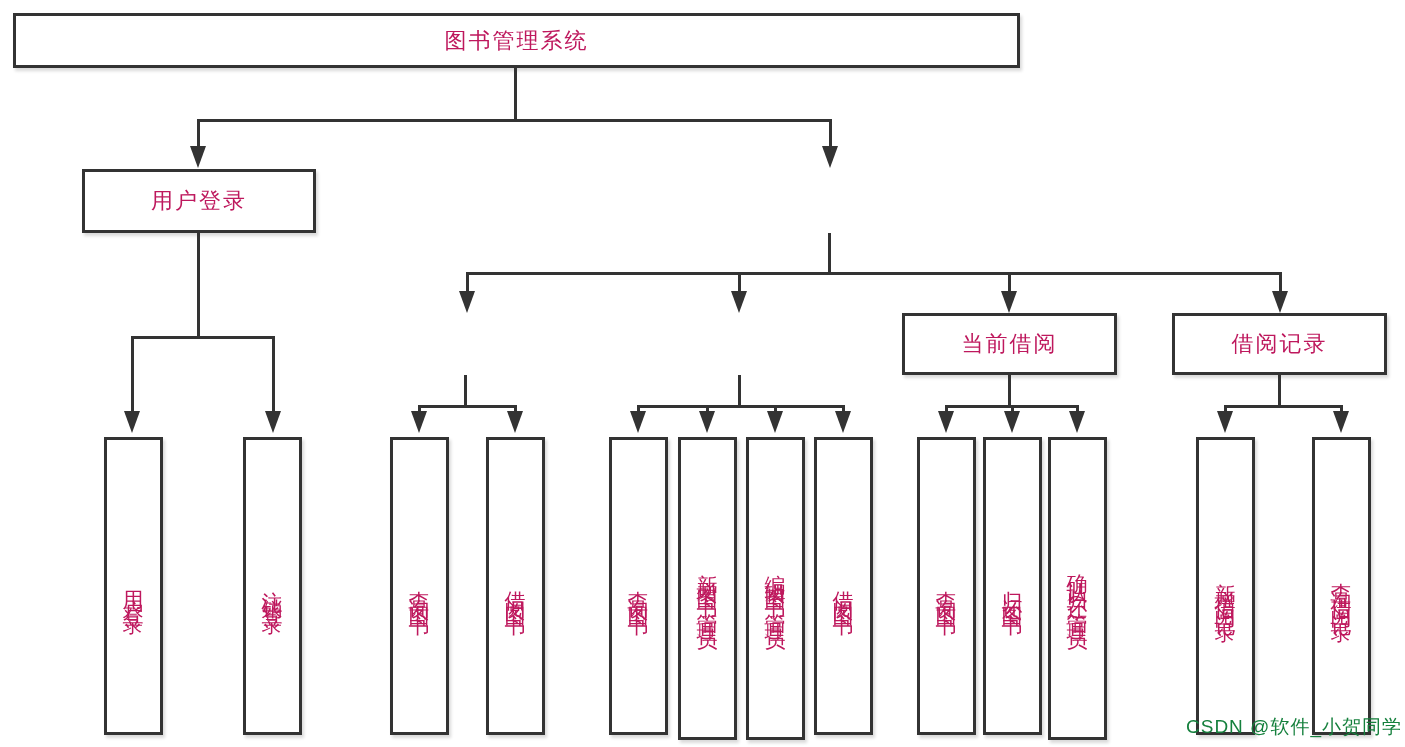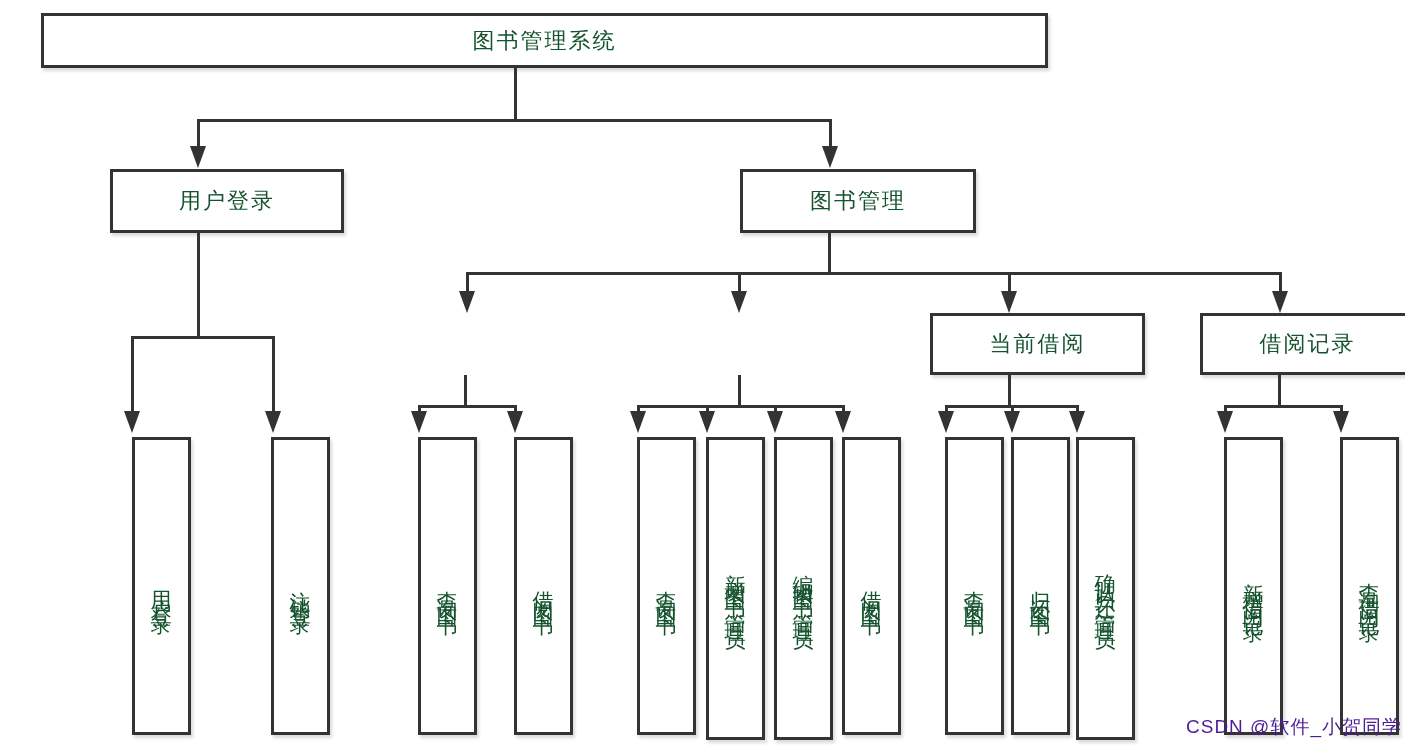--- a/index.html
+++ b/index.html
@@ -16,25 +16,24 @@
     overflow: hidden;
   }
   .node {
     position: absolute;
     box-sizing: border-box;
     border: 3px solid #333333;
     background: #ffffff;
     display: flex;
     align-items: center;
     justify-content: center;
-    color: #14532d;
+    color: #be185d;
     font-size: 22px;
     letter-spacing: 2px;
     box-shadow: 2px 3px 3px rgba(0,0,0,0.15);
-    margin-left: 28px;
   }
   .vnode {
     writing-mode: vertical-rl;
     text-orientation: mixed;
     font-size: 21px;
     letter-spacing: 8px;
     line-height: 1;
     padding-top: 8px;
   }
   .hline, .vline {
@@ -46,21 +45,21 @@
   .arrowhead {
     position: absolute;
     width: 0;
     height: 0;
     border-left: 8px solid transparent;
     border-right: 8px solid transparent;
     border-top: 22px solid #333333;
   }
   .watermark {
     position: absolute;
-    color: #4c1d95;
+    color: #15803d;
     font-size: 19px;
     letter-spacing: 1px;
     z-index: 10;
     white-space: nowrap;
   }
 </style>
 </head>
 <body>
 
 <div id="canvas">
@@ -68,21 +67,20 @@
   <div class="node" style="left:13px; top:13px; width:1007px; height:55px;">图书管理系统</div>
 
   <div class="vline" style="left:514px; top:68px; height:51px;"></div>
   <div class="hline" style="left:197px; top:119px; width:635px;"></div>
   <div class="vline" style="left:197px; top:119px; height:29px;"></div>
   <div class="arrowhead" style="left:190px; top:146px;"></div>
   <div class="vline" style="left:829px; top:119px; height:29px;"></div>
   <div class="arrowhead" style="left:822px; top:146px;"></div>
 
   <div class="node" style="left:82px; top:169px; width:234px; height:64px;">用户登录</div>
-  <div class="node" style="left:712px; top:169px; width:236px; height:64px;">图书管理</div>
 
   <div class="vline" style="left:197px; top:233px; height:103px;"></div>
   <div class="hline" style="left:131px; top:336px; width:144px;"></div>
   <div class="vline" style="left:131px; top:336px; height:77px;"></div>
   <div class="arrowhead" style="left:124px; top:411px;"></div>
   <div class="vline" style="left:272px; top:336px; height:77px;"></div>
   <div class="arrowhead" style="left:265px; top:411px;"></div>
 
   <div class="vline" style="left:828px; top:233px; height:39px;"></div>
   <div class="hline" style="left:466px; top:272px; width:816px;"></div>

